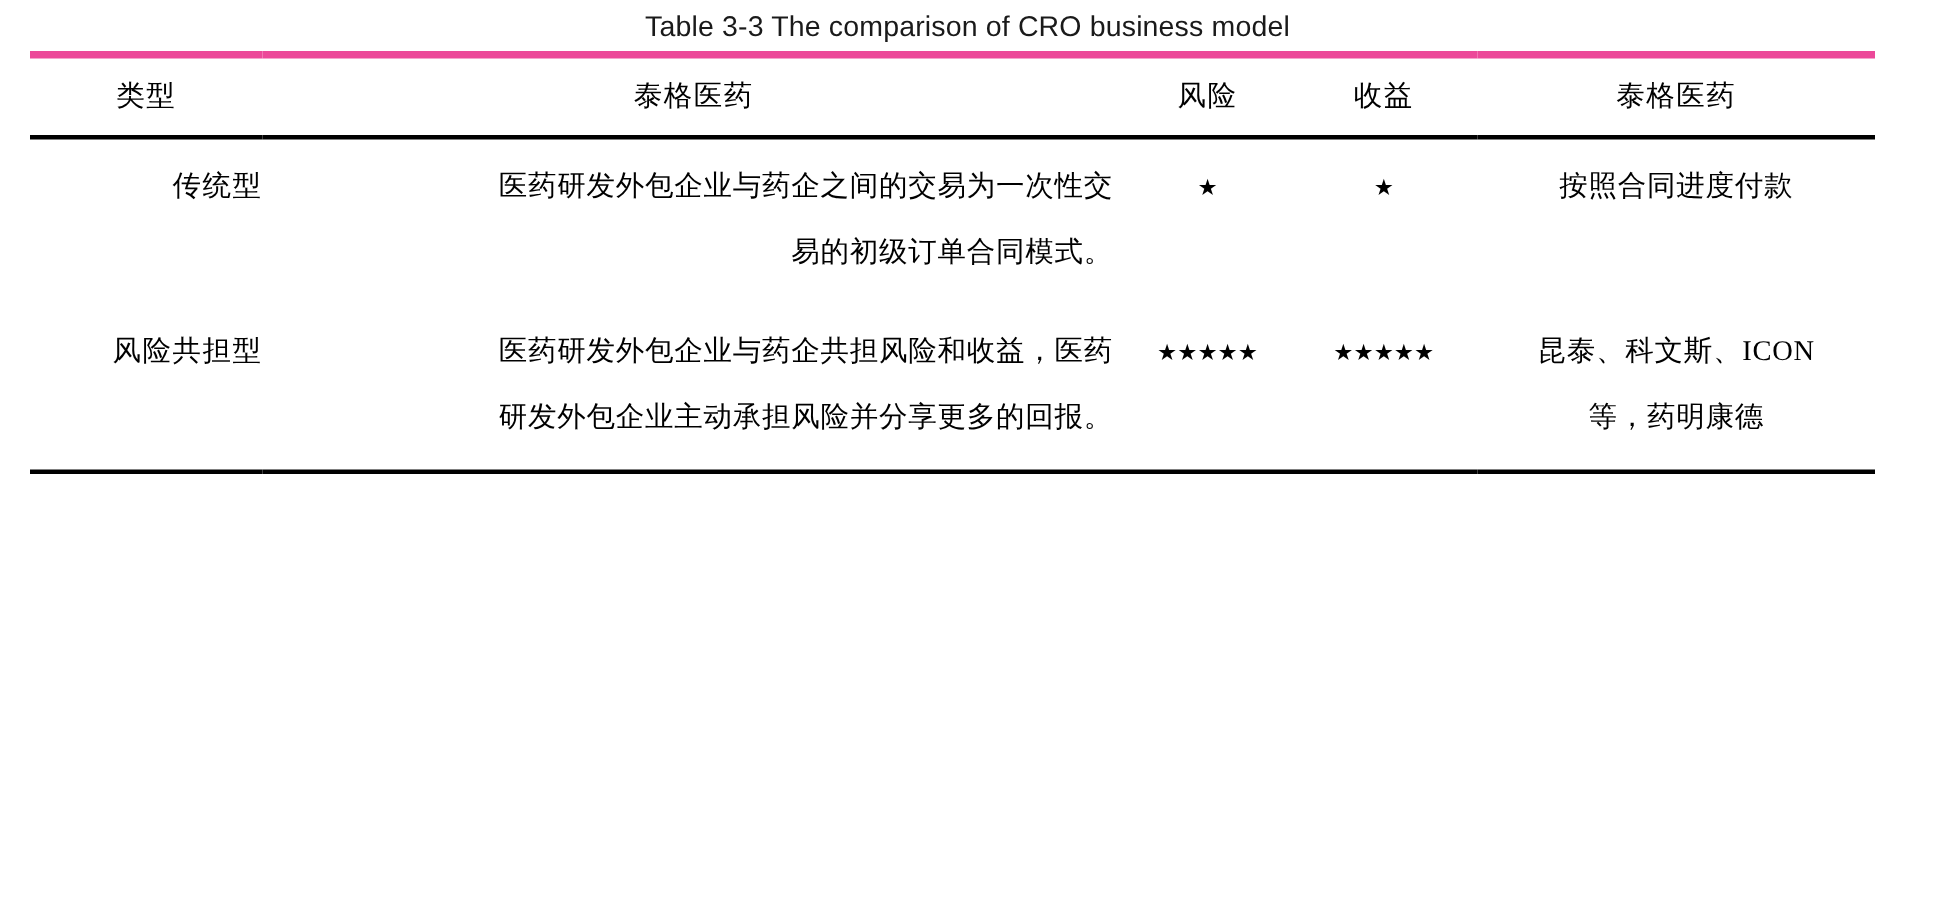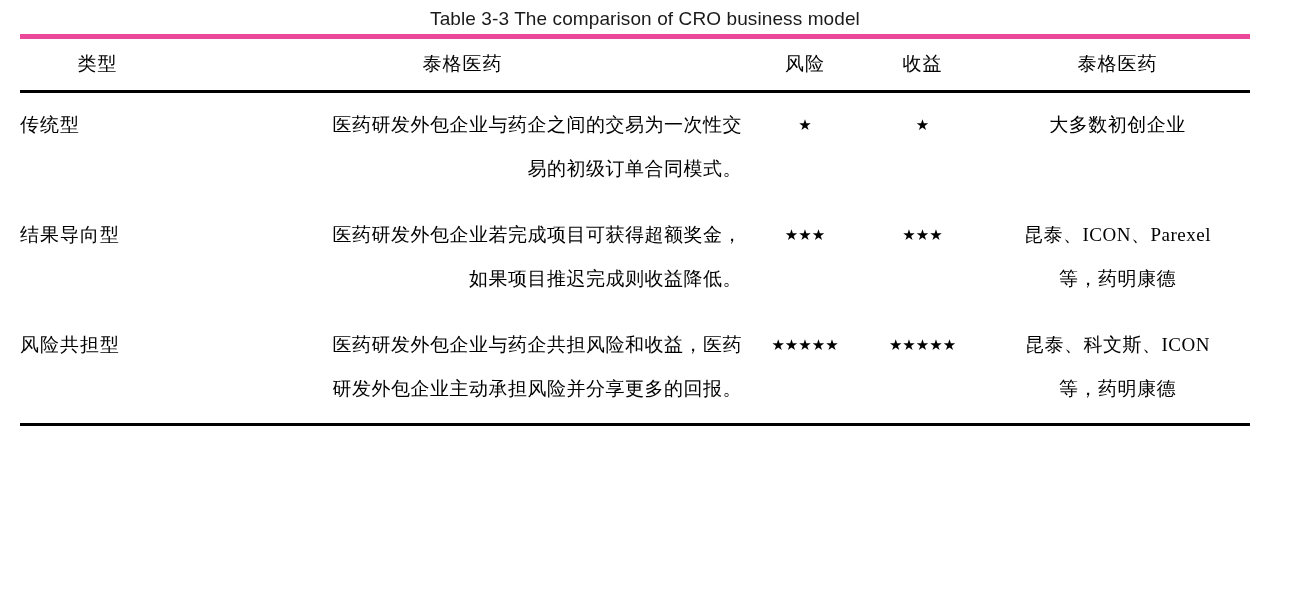--- a/index.html
+++ b/index.html
@@ -72,21 +72,21 @@
   }
 
   tbody td {
     vertical-align: top;
     padding: 10px 0 12px 0;
     font-size: 19px;
     line-height: 44px;
   }
 
   td.type-cell {
-    text-align: left;
+    text-align: right;
     letter-spacing: 1px;
     white-space: nowrap;
   }
   td.model-cell {
     text-align: right;
     padding-left: 8px;
     padding-right: 8px;
     letter-spacing: 0.5px;
   }
   td.stars-cell {
@@ -140,38 +140,25 @@
 
         <tr>
           <td class="type-cell">传统型</td>
           <td class="model-cell">
             <span class="model-line">医药研发外包企业与药企之间的交易为一次性交</span>
             <span class="model-line">易的初级订单合同模式。</span>
           </td>
           <td class="stars-cell">★</td>
           <td class="stars-cell">★</td>
           <td class="firms-cell">
-            <span class="line-2">大多数初创企业</span>
+            <span class="line-2">按照合同进度付款</span>
           </td>
         </tr>
 
 
-        <tr>
-          <td class="type-cell">结果导向型</td>
-          <td class="model-cell">
-            <span class="model-line">医药研发外包企业若完成项目可获得超额奖金，</span>
-            <span class="model-line">如果项目推迟完成则收益降低。</span>
-          </td>
-          <td class="stars-cell">★★★</td>
-          <td class="stars-cell">★★★</td>
-          <td class="firms-cell">
-            <span class="line-2">昆泰、ICON、Parexel</span>
-            <span class="line-2">等，药明康德</span>
-          </td>
-        </tr>
 
         <tr class="rule-bottom">
           <td class="type-cell">风险共担型</td>
           <td class="model-cell">
             <span class="model-line">医药研发外包企业与药企共担风险和收益，医药</span>
             <span class="model-line">研发外包企业主动承担风险并分享更多的回报。</span>
           </td>
           <td class="stars-cell">★★★★★</td>
           <td class="stars-cell">★★★★★</td>
           <td class="firms-cell">

